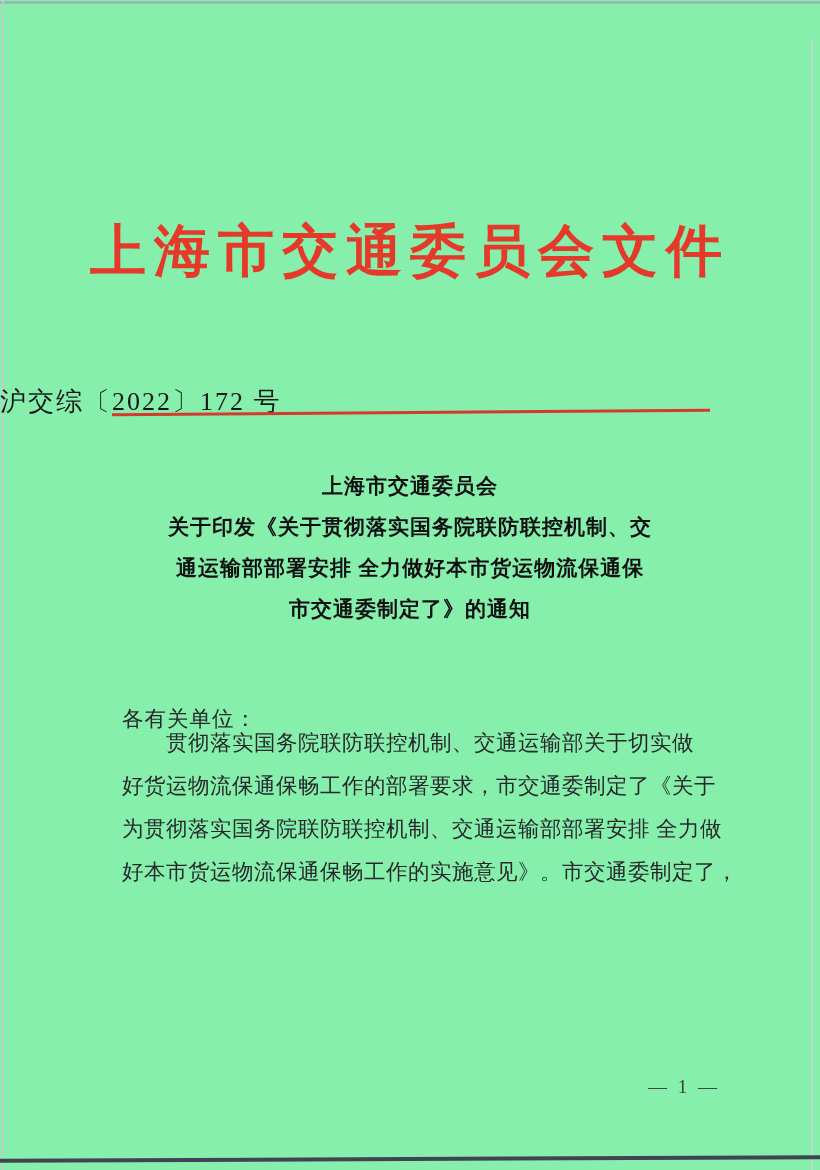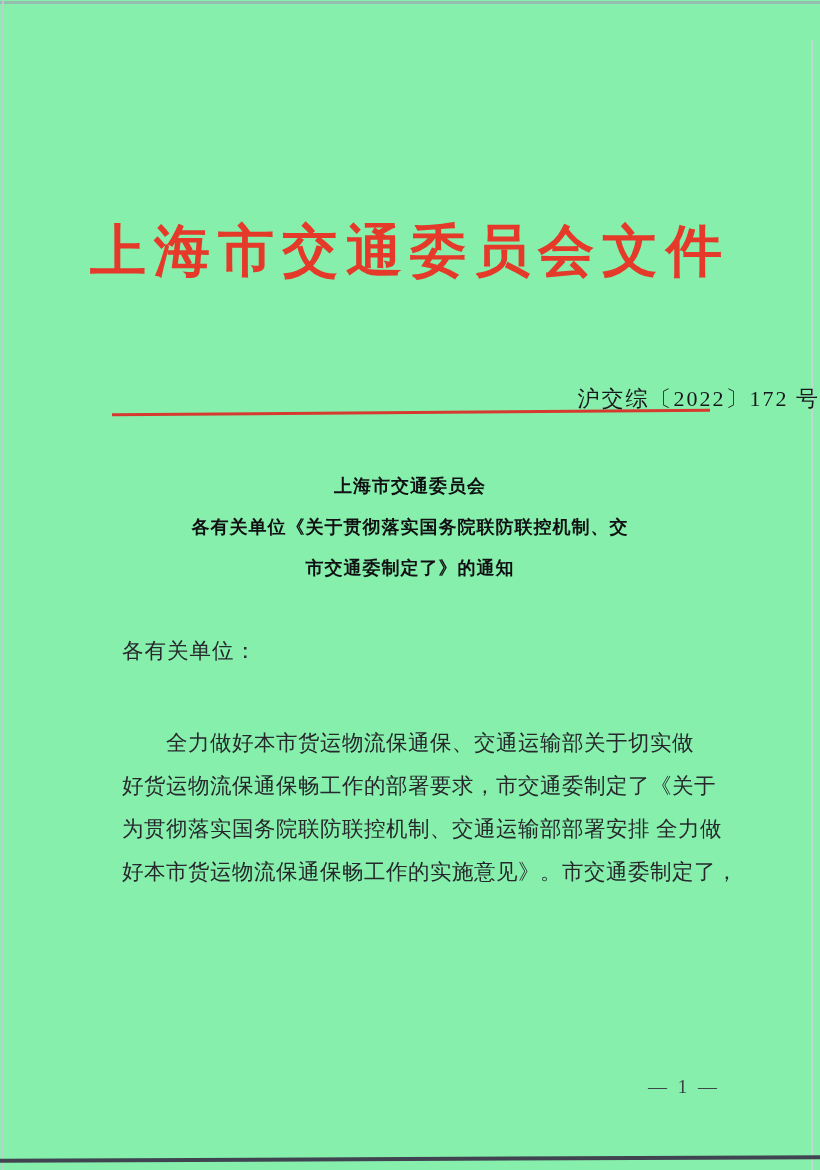--- a/index.html
+++ b/index.html
@@ -31,44 +31,44 @@
     color: #e5392a;
     font-size: 56px;
     font-weight: bold;
     letter-spacing: 8px;
     line-height: 1.4;
     white-space: nowrap;
   }
   .doc-number {
     position: absolute;
     top: 384px; left: 0; width: 100%;
-    text-align: right;
-    font-size: 22px;
+    text-align: left;
+    font-size: 26px;
     letter-spacing: 2px;
     color: #17181c;
   }
   .red-rule {
     position: absolute;
     top: 411px; left: 112px; width: 598px; height: 3px;
     background: #d63a2e;
     transform: rotate(-0.45deg);
   }
   .doc-title {
     position: absolute;
     top: 466px; left: 95px; right: 95px;
     text-align: center;
     font-weight: bold;
-    font-size: 18px;
+    font-size: 21px;
     line-height: 41px;
     letter-spacing: 1px;
     color: #101013;
   }
   .salutation {
     position: absolute;
-    top: 636px; left: 122px;
+    top: 704px; left: 122px;
     font-size: 21.5px;
     letter-spacing: 1px;
     color: #26282c;
   }
   .body-para {
     position: absolute;
     top: 722px; left: 122px; width: 584px;
     font-size: 21.5px;
     line-height: 43px;
     letter-spacing: 0.5px;
@@ -95,28 +95,29 @@
   <div class="edge edge-bottom"></div>
 
   <div class="banner">上海市交通委员会文件</div>
 
   <div class="doc-number">沪交综〔2022〕172 号</div>
 
   <div class="red-rule"></div>
 
   <div class="doc-title">
     <div class="title-line">上海市交通委员会</div>
-    <div class="title-line">各有关单位《关于贯彻落实国务院联防联控机制、交</div>
+    <div class="title-line">关于印发《关于贯彻落实国务院联防联控机制、交</div>
+    <div class="title-line">通运输部部署安排 全力做好本市货运物流保通保</div>
     <div class="title-line">市交通委制定了》的通知</div>
   </div>
 
   <div class="salutation">各有关单位：</div>
 
   <div class="body-para">
-    <div class="body-line indent">全力做好本市货运物流保通保、交通运输部关于切实做</div>
+    <div class="body-line indent">贯彻落实国务院联防联控机制、交通运输部关于切实做</div>
     <div class="body-line">好货运物流保通保畅工作的部署要求，市交通委制定了《关于</div>
     <div class="body-line">为贯彻落实国务院联防联控机制、交通运输部部署安排 全力做</div>
     <div class="body-line">好本市货运物流保通保畅工作的实施意见》。市交通委制定了，</div>
   </div>
 
   <div class="page-number">— 1 —</div>
 
 </div>
 
 </body></html>

